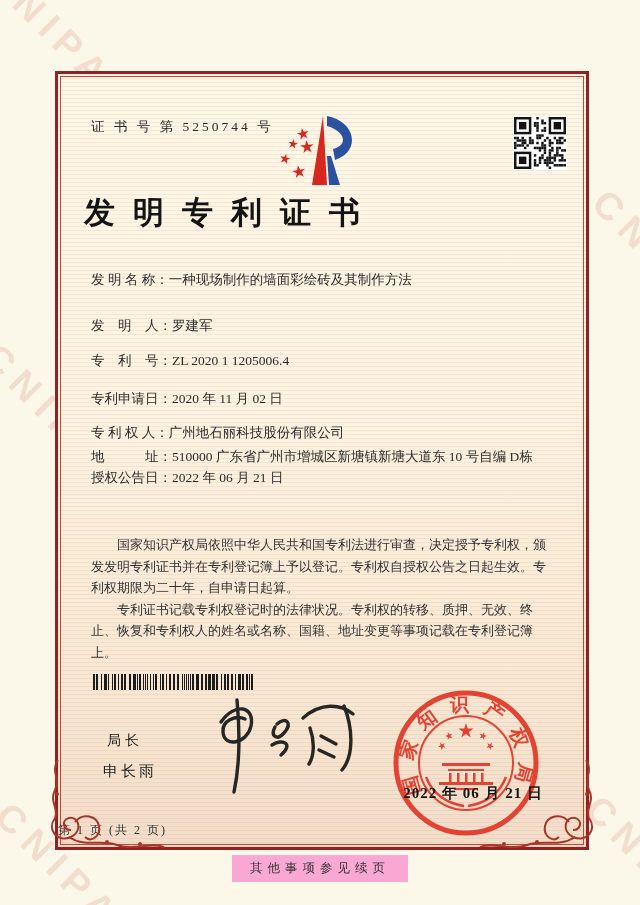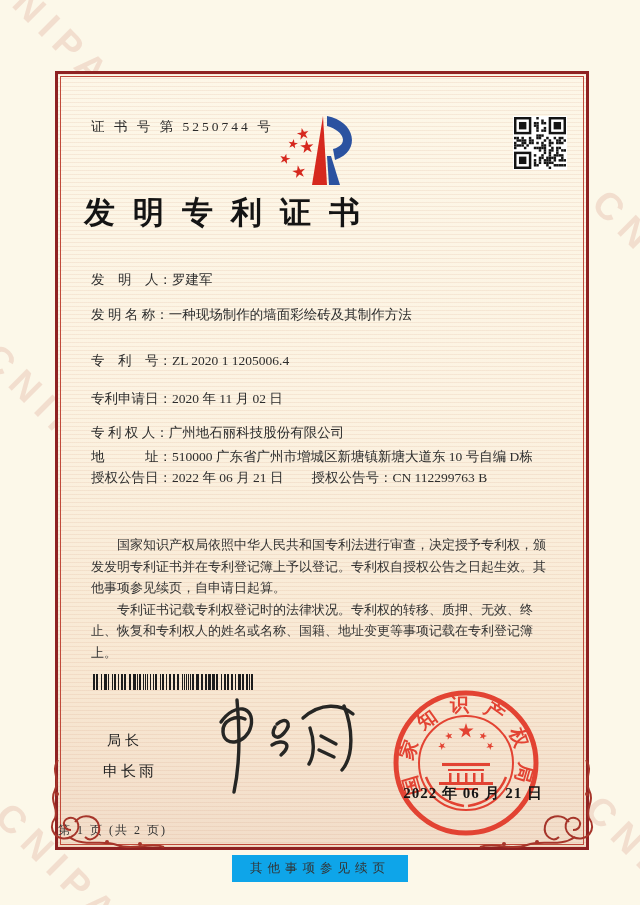--- a/index.html
+++ b/index.html
@@ -54,21 +54,21 @@
     position:absolute;left:330px;top:710px;width:170px;text-align:center;
     font-size:15px;font-weight:bold;letter-spacing:1px;color:#151515;z-index:5;
     font-family:"Liberation Serif","DejaVu Serif",serif;
   }
   .page-no{position:absolute;left:0;bottom:8px;width:100%;font-size:12px;letter-spacing:2px;color:#333;}
   .flourish{position:absolute;width:118px;height:98px;top:684px;z-index:4;}
   .flourish.left{left:-10px;}
   .flourish.right{right:-10px;transform:scaleX(-1);}
   .footer-note{
     position:absolute;left:50%;top:855px;transform:translateX(-50%);
-    background:#0ea5e9;padding:5px 18px;font-size:12.5px;letter-spacing:5px;color:#333;
+    background:#f9a8d4;padding:5px 18px;font-size:12.5px;letter-spacing:5px;color:#333;
   }
 </style>
 </head>
 <body>
 
 <div class="page">
 
   <span class="watermark" style="left:-30px;top:6px;">CNIPA</span>
   <span class="watermark" style="left:575px;top:232px;">CNIPA</span>
   <span class="watermark" style="left:-34px;top:386px;">CNIPA</span>
@@ -220,27 +220,27 @@
         <rect x="35.714285714285715" y="2.380952380952381" width="11.904761904761905" height="11.904761904761905" fill="#fff"></rect>
         <rect x="38.095238095238095" y="4.761904761904762" width="7.142857142857142" height="7.142857142857142" fill="#141414"></rect>
         <rect x="0" y="33.333333333333336" width="16.666666666666668" height="16.666666666666668" fill="#141414"></rect>
         <rect x="2.380952380952381" y="35.714285714285715" width="11.904761904761905" height="11.904761904761905" fill="#fff"></rect>
         <rect x="4.761904761904762" y="38.095238095238095" width="7.142857142857142" height="7.142857142857142" fill="#141414"></rect>
       </svg>
 
     <div class="title">发明专利证书</div>
 
     <div class="fields">
+      <div class="frow mb1">
+        <span class="lab">发 明 名 称：</span>
+        <span class="val">一种现场制作的墙面彩绘砖及其制作方法</span>
+      </div>
       <div class="frow mb2">
         <span class="lab">发　明　人：</span>
         <span class="val">罗建军</span>
-      </div>
-      <div class="frow mb1">
-        <span class="lab">发 明 名 称：</span>
-        <span class="val">一种现场制作的墙面彩绘砖及其制作方法</span>
       </div>
       <div class="frow mb3">
         <span class="lab">专　利　号：</span>
         <span class="val">ZL 2020 1 1205006.4</span>
       </div>
       <div class="frow mb4">
         <span class="lab">专利申请日：</span>
         <span class="val">2020 年 11 月 02 日</span>
       </div>
       <div class="frow mb5">
@@ -249,29 +249,25 @@
       </div>
       <div class="frow mb6">
         <span class="lab">地　　　址：</span>
         <span class="val">510000 广东省广州市增城区新塘镇新塘大道东 10 号自编 D栋</span>
       </div>
       <div class="frow two-col">
         <span class="pair">
           <span class="lab">授权公告日：</span>
           <span>2022 年 06 月 21 日</span>
         </span>
-        <span class="pair">
-          <span class="lab">授权公告号：</span>
-          <span>CN 112299763 B</span>
-        </span>
       </div>
     </div>
 
     <div class="paras">
-      <p>国家知识产权局依照中华人民共和国专利法进行审查，决定授予专利权，颁发发明专利证书并在专利登记簿上予以登记。专利权自授权公告之日起生效。其他事项参见续页，自申请日起算。</p>
+      <p>国家知识产权局依照中华人民共和国专利法进行审查，决定授予专利权，颁发发明专利证书并在专利登记簿上予以登记。专利权自授权公告之日起生效。专利权期限为二十年，自申请日起算。</p>
       <p>专利证书记载专利权登记时的法律状况。专利权的转移、质押、无效、终止、恢复和专利权人的姓名或名称、国籍、地址变更等事项记载在专利登记簿上。</p>
     </div>
 
     <svg class="barcode" id="barcode" viewBox="0 0 165 16" preserveAspectRatio="none">
         <rect x="0" y="0" width="2" height="16" fill="#1c1c1c"></rect>
         <rect x="3" y="0" width="2" height="16" fill="#1c1c1c"></rect>
         <rect x="8" y="0" width="1" height="16" fill="#1c1c1c"></rect>
         <rect x="11" y="0" width="3" height="16" fill="#1c1c1c"></rect>
         <rect x="15" y="0" width="1" height="16" fill="#1c1c1c"></rect>
         <rect x="19" y="0" width="1" height="16" fill="#1c1c1c"></rect>

